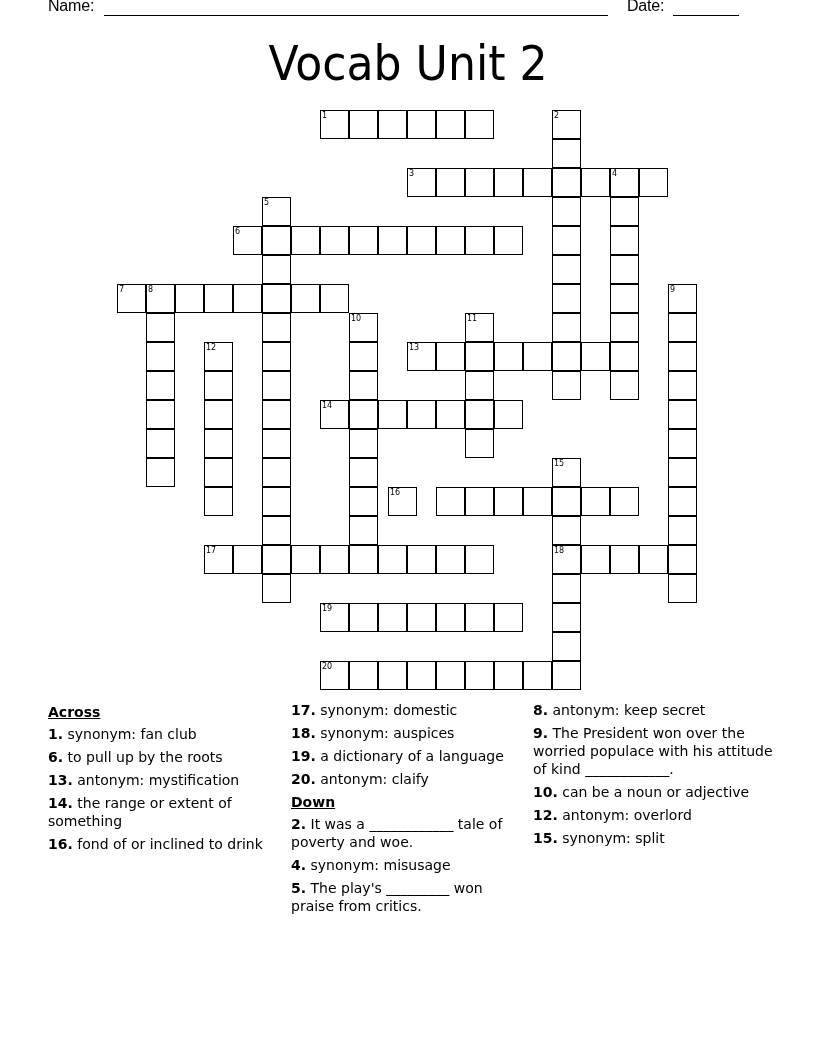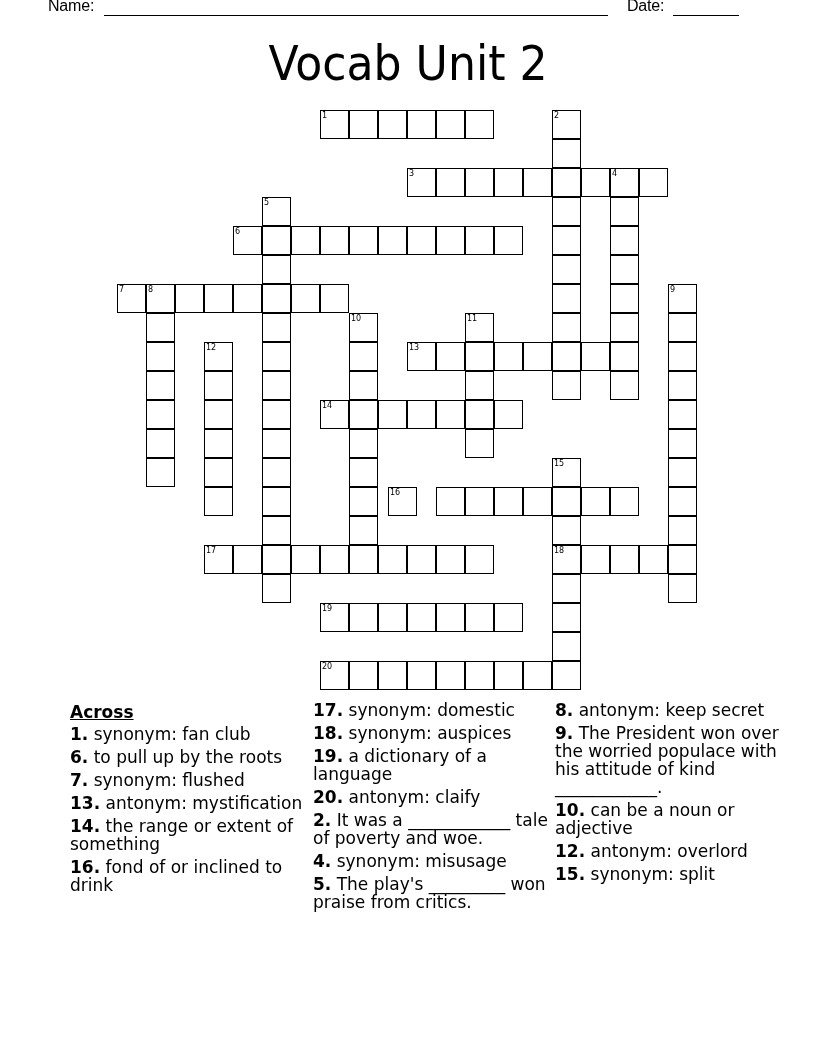--- a/index.html
+++ b/index.html
@@ -22,21 +22,21 @@
     .cell {
       position: absolute; width: 29px; height: 29px; box-sizing: border-box;
       border: 1.5px solid #000; background: #fff;
     }
     .cell .num {
       position: absolute; top: 0px; left: 1px;
       font-family: "DejaVu Sans", sans-serif; font-size: 8px; line-height: 9px;
     }
     .clues {
       position: absolute; top: 701px; font-family: "DejaVu Sans", sans-serif;
-      font-size: 17px; line-height: 18px; margin-left: 22px;
+      font-size: 14px; line-height: 18px;
     }
     .clue-col-1 { left: 48px; width: 240px; }
     .clue-col-2 { left: 291px; width: 236px; }
     .clue-col-3 { left: 533px; width: 240px; }
     .section-head { font-weight: bold; text-decoration: underline; margin-top: 2px; margin-bottom: 4px; }
     .clue { margin-bottom: 5px; }
     .clue .cnum { font-weight: bold; }
   </style>
 </head>
 <body>
@@ -239,31 +239,31 @@
     <div class="cell" style="left: 436px; top: 661px;"></div>
     <div class="cell" style="left: 465px; top: 661px;"></div>
     <div class="cell" style="left: 494px; top: 661px;"></div>
     <div class="cell" style="left: 523px; top: 661px;"></div>
   </div>
 
 <div class="clues clue-col-1">
   <div class="section-head">Across</div>
   <div class="clue"><span class="cnum">1.</span><span> synonym: fan club</span></div>
   <div class="clue"><span class="cnum">6.</span><span> to pull up by the roots</span></div>
-  <div class="clue"><span class="cnum">7.</span><span> synonym: flushed</span></div>
   <div class="clue"><span class="cnum">13.</span><span> antonym: mystification</span></div>
   <div class="clue"><span class="cnum">14.</span><span> the range or extent of something</span></div>
   <div class="clue"><span class="cnum">16.</span><span> fond of or inclined to drink</span></div>
 </div>
 
 <div class="clues clue-col-2">
   <div class="clue"><span class="cnum">17.</span><span> synonym: domestic</span></div>
   <div class="clue"><span class="cnum">18.</span><span> synonym: auspices</span></div>
   <div class="clue"><span class="cnum">19.</span><span> a dictionary of a language</span></div>
   <div class="clue"><span class="cnum">20.</span><span> antonym: claify</span></div>
+  <div class="section-head">Down</div>
   <div class="clue"><span class="cnum">2.</span><span> It was a ____________ tale of poverty and woe.</span></div>
   <div class="clue"><span class="cnum">4.</span><span> synonym: misusage</span></div>
   <div class="clue"><span class="cnum">5.</span><span> The play's _________ won praise from critics.</span></div>
 </div>
 
 <div class="clues clue-col-3">
   <div class="clue"><span class="cnum">8.</span><span> antonym: keep secret</span></div>
   <div class="clue"><span class="cnum">9.</span><span> The President won over the worried populace with his attitude of kind ____________.</span></div>
   <div class="clue"><span class="cnum">10.</span><span> can be a noun or adjective</span></div>
   <div class="clue"><span class="cnum">12.</span><span> antonym: overlord</span></div>

